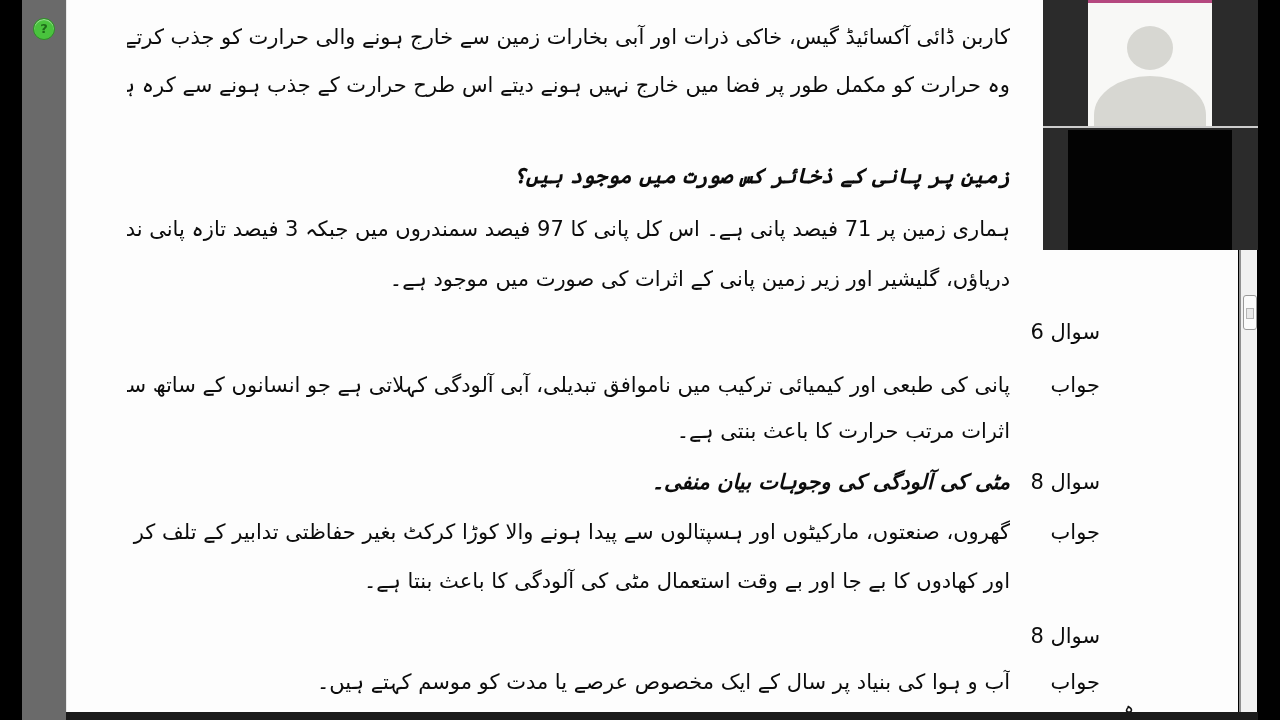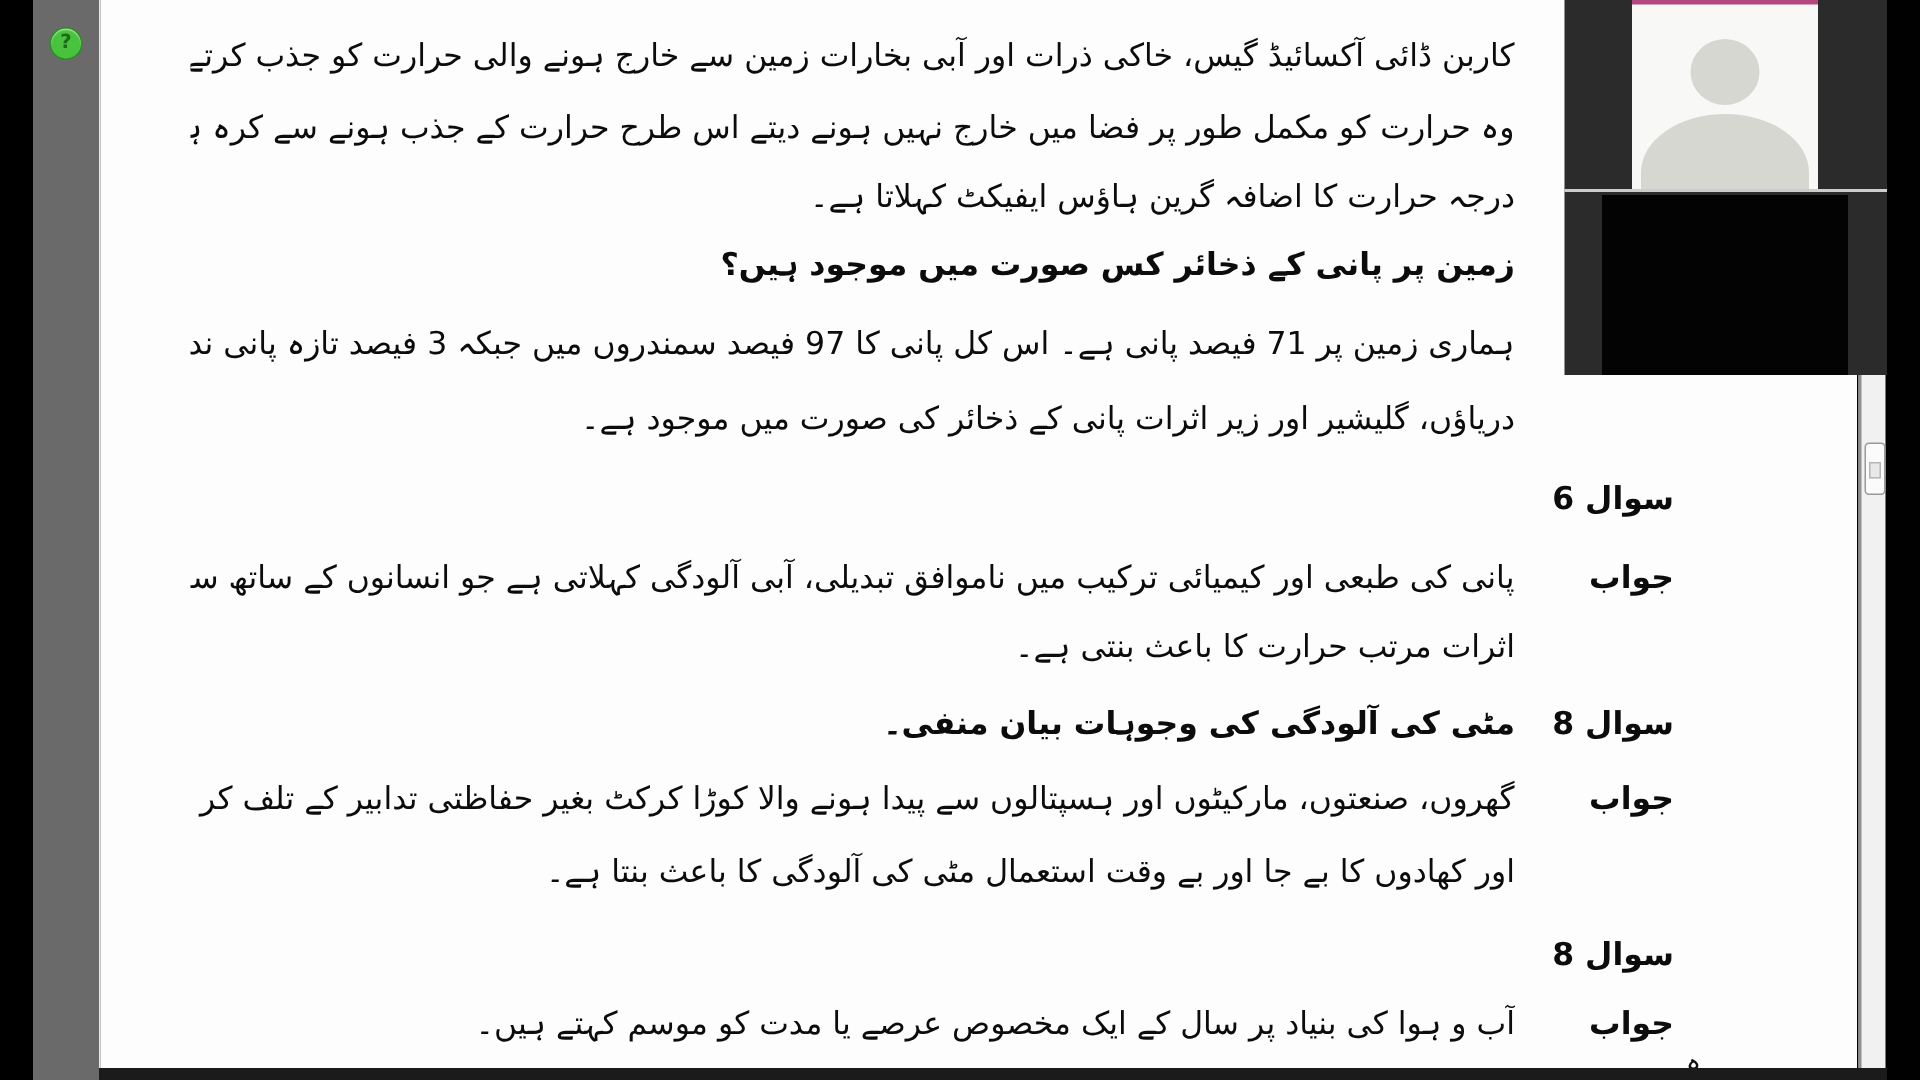--- a/index.html
+++ b/index.html
@@ -18,27 +18,27 @@
     box-shadow:inset 0 1px 1px rgba(255,255,255,.55);
     cursor:pointer;
   }
   
   .doc{
     position:absolute;left:67px;top:0;width:1171px;height:712px;background:#fdfdfd;
     direction:rtl;color:#0c0c0c;
   }
   .row{position:absolute;right:0;left:0;height:38px;font-size:21px;line-height:38px;}
   .row .qlabel{
-    position:absolute;right:122px;top:0;font-weight:700;white-space:nowrap;
+    position:absolute;right:138px;top:0;font-weight:400;white-space:nowrap;
   }
   .row .btext{
     position:absolute;right:228px;left:60px;text-align:right;
     white-space:nowrap;overflow:hidden;
   }
-  .row.bold .btext{font-weight:700;}
+  .row.bold .btext{font-weight:700;font-style:italic;}
   .cutoff-glyph{
     position:absolute;left:1057px;top:697px;font-size:17px;color:#111;direction:rtl;
   }
   
   .bottom-bar{position:absolute;left:66px;top:712px;width:1192px;height:8px;background:#1b1b1b;}
   
   .right-black{position:absolute;left:1258px;top:0;width:22px;height:720px;background:#010101;}
   .video-panel{position:absolute;left:1043px;top:0;width:215px;height:250px;background:#2b2b2b;}
   .tile{position:relative;width:100%;overflow:hidden;cursor:pointer;}
   .tile-1{height:126px;}
@@ -81,35 +81,31 @@
 <div class="doc">
 
   <div class="row" style="top:18px">
     <span class="qlabel"></span>
     <span class="btext">کاربن ڈائی آکسائیڈ گیس، خاکی ذرات اور آبی بخارات زمین سے خارج ہونے والی حرارت کو جذب کرتے ہیں جس کے نتیجے میں</span>
   </div>
   <div class="row" style="top:66px">
     <span class="qlabel"></span>
     <span class="btext">وہ حرارت کو مکمل طور پر فضا میں خارج نہیں ہونے دیتے اس طرح حرارت کے جذب ہونے سے کرہ ہوائی کے نچلے حصے میں</span>
   </div>
-  <div class="row" style="top:112px">
-    <span class="qlabel"></span>
-    <span class="btext">درجہ حرارت کا اضافہ گرین ہاؤس ایفیکٹ کہلاتا ہے۔</span>
-  </div>
   <div class="row bold" style="top:157px">
     <span class="qlabel"></span>
     <span class="btext">زمین پر پانی کے ذخائر کس صورت میں موجود ہیں؟</span>
   </div>
   <div class="row" style="top:210px">
     <span class="qlabel"></span>
     <span class="btext">ہماری زمین پر 71 فیصد پانی ہے۔ اس کل پانی کا 97 فیصد سمندروں میں جبکہ 3 فیصد تازہ پانی ندیوں، چشموں، جھیلوں، ہوا میں نمی،</span>
   </div>
   <div class="row" style="top:260px">
     <span class="qlabel"></span>
-    <span class="btext">دریاؤں، گلیشیر اور زیر اثرات پانی کے ذخائر کی صورت میں موجود ہے۔</span>
+    <span class="btext">دریاؤں، گلیشیر اور زیر زمین پانی کے اثرات کی صورت میں موجود ہے۔</span>
   </div>
   <div class="row bold" style="top:313px">
     <span class="qlabel">سوال 6</span>
   </div>
   <div class="row" style="top:366px">
     <span class="qlabel">جواب</span>
     <span class="btext">پانی کی طبعی اور کیمیائی ترکیب میں ناموافق تبدیلی، آبی آلودگی کہلاتی ہے جو انسانوں کے ساتھ ساتھ ارضی جانداروں پر بھی منفی</span>
   </div>
   <div class="row" style="top:412px">
     <span class="qlabel"></span>

